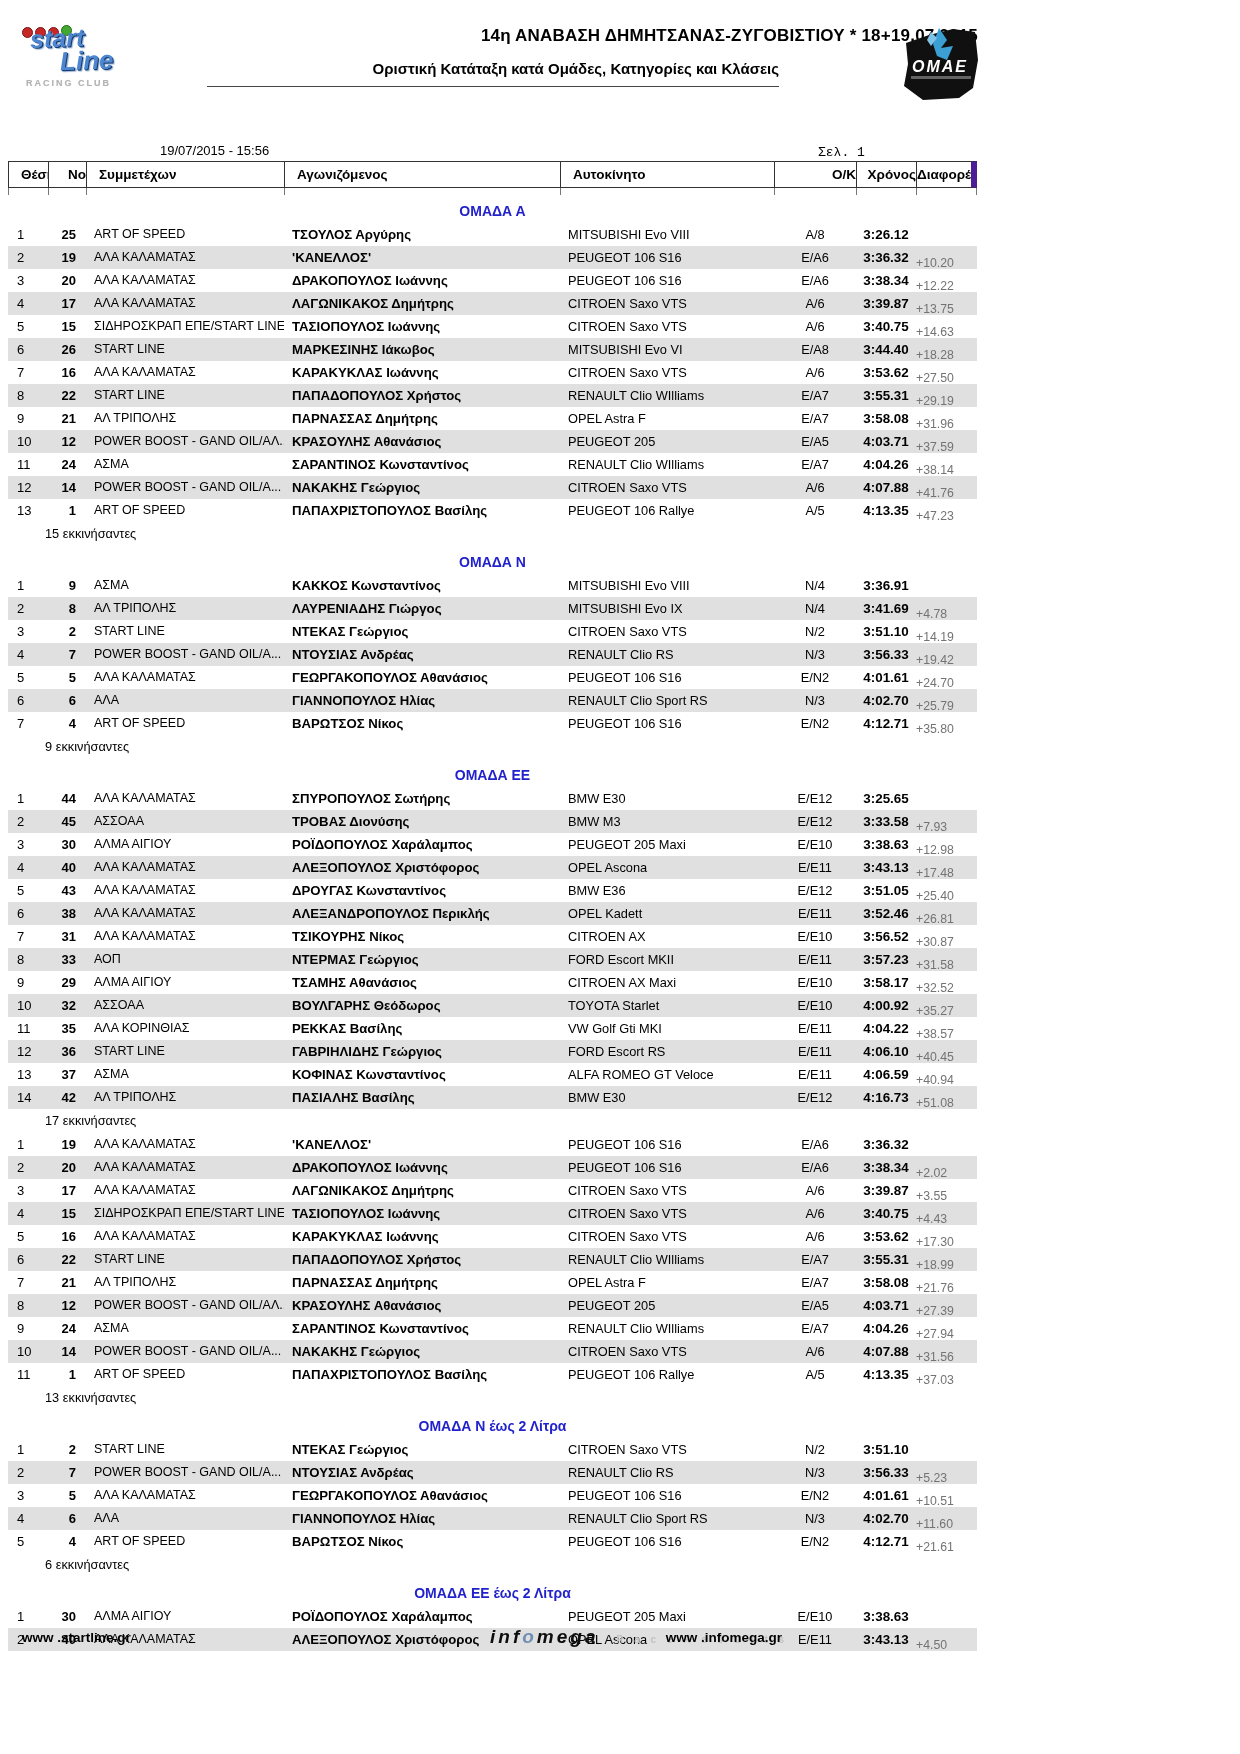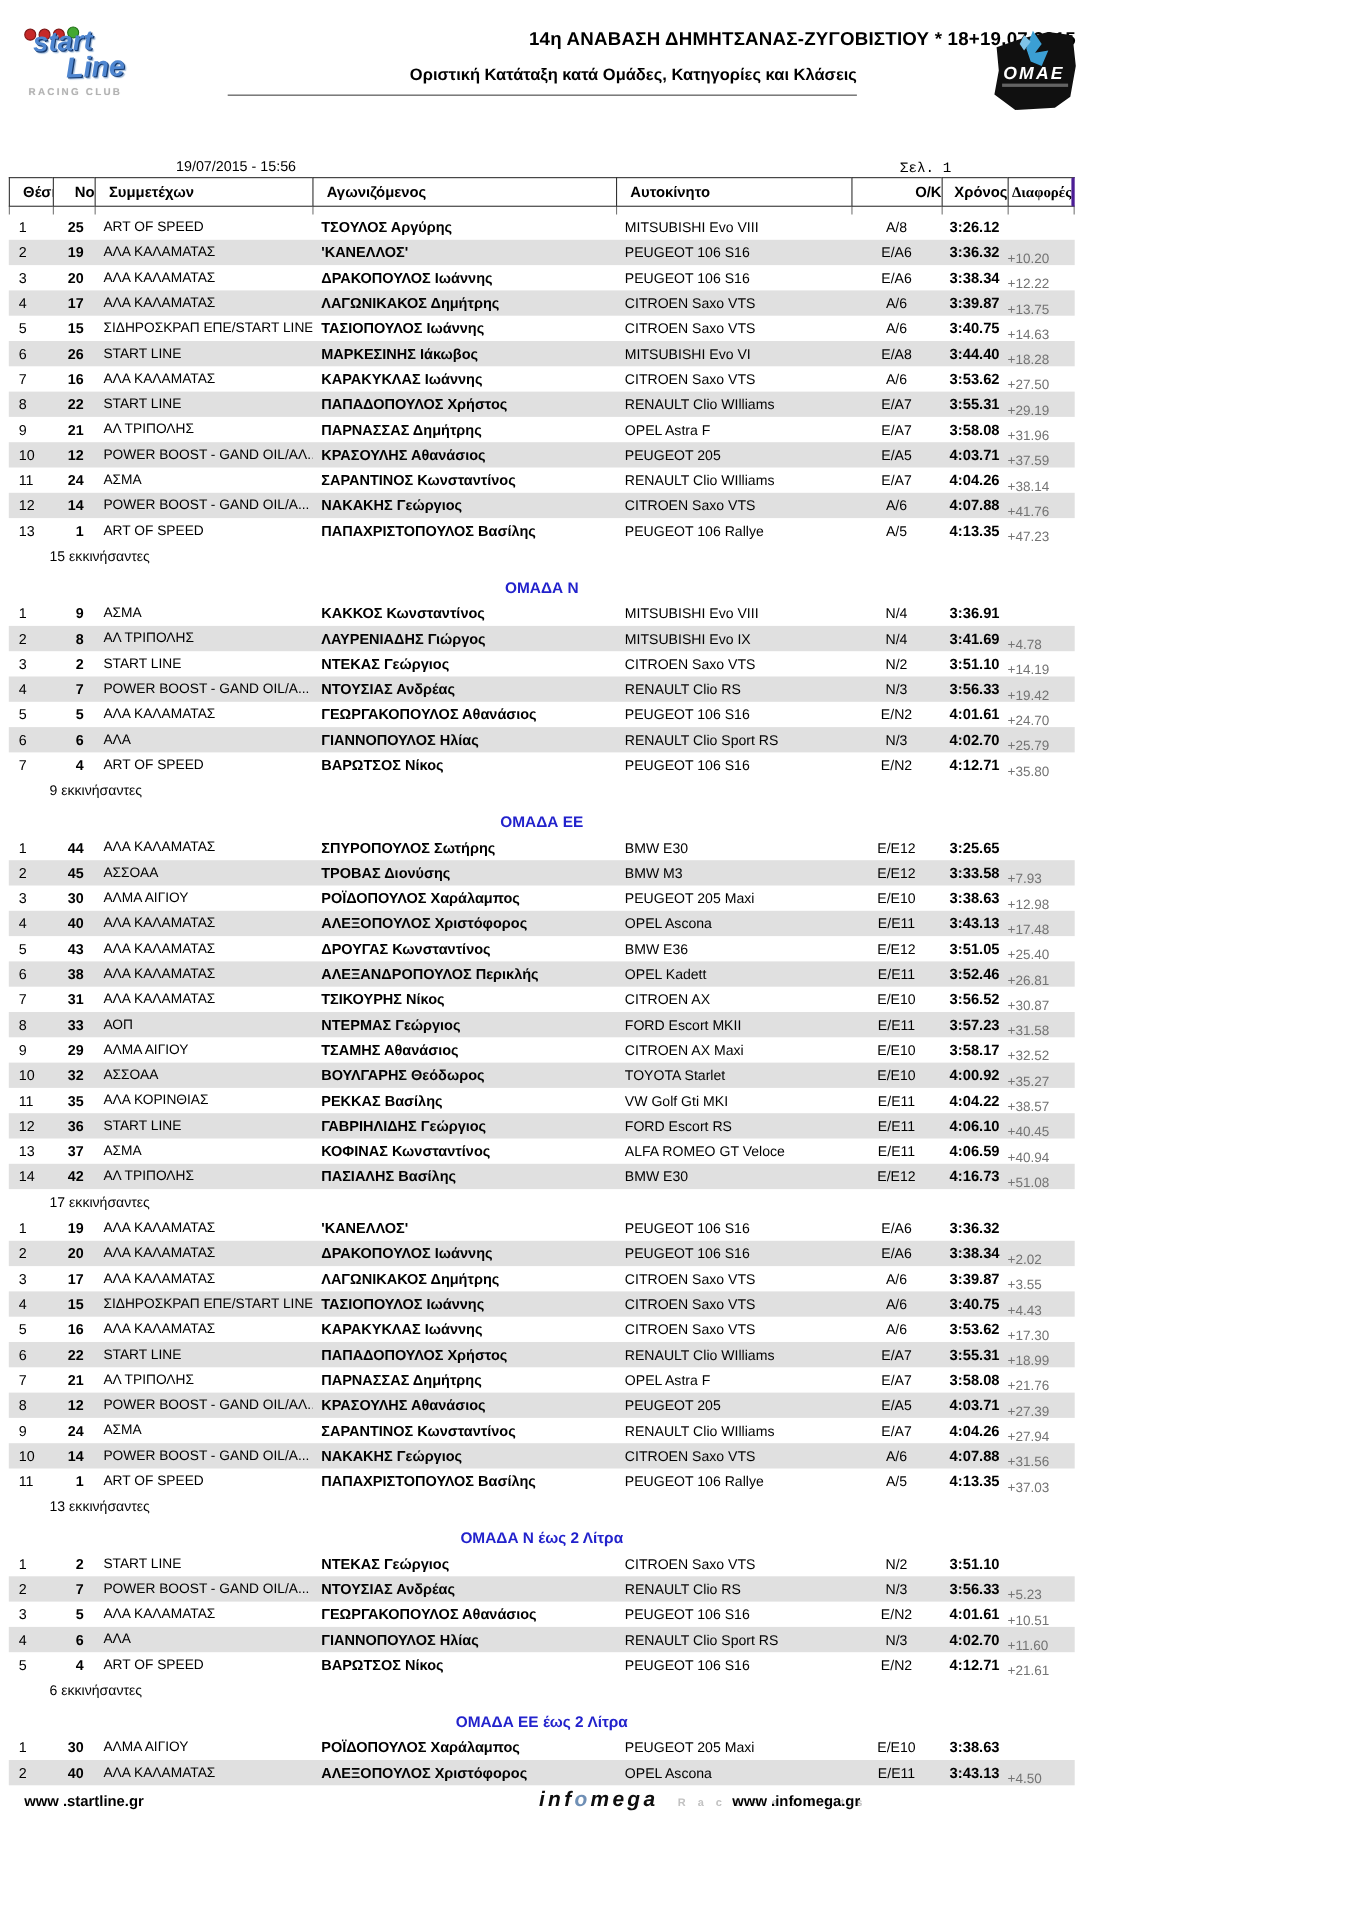--- a/index.html
+++ b/index.html
@@ -31,21 +31,21 @@
   .sl-club{font-size:9px;font-weight:700;letter-spacing:2px;color:#b3b3b3;margin-top:6px;margin-left:10px;
            text-shadow:0 0 1px #ddd;}
   
   .omae{position:absolute;left:901px;top:26px;width:78px;height:78px;}
 
   
   .tbl{margin-left:8px;width:969px;}
   .grid{display:grid;grid-template-columns:40px 38px 198px 276px 214px 82px 60px 61px;}
   .thead .th{border-top:1px solid #333;border-bottom:1px solid #333;border-left:1px solid #333;
              font-size:13.5px;font-weight:700;height:25px;line-height:25px;white-space:nowrap;overflow:hidden;}
-  .thead .th:last-child{border-right:3px solid #4c1d95;font-family:Liberation Serif, serif;}
+  .thead .th:last-child{border-right:6px solid #4c1d95;}
   .th.a-left{padding-left:12px;}
   .th.a-center{text-align:right;}
   .stubs{height:7px;}
   .stubs b{border-left:1px solid #777;height:7px;}
   .stubs b:last-child{border-right:1px solid #777;}
 
   .group-title{height:26px;line-height:28px;text-align:center;font-size:14px;font-weight:700;margin-top:2px;}
   .trow{height:23px;align-items:center;}
   .trow.striped{background:var(--stripe,#e0e0e0);}
   .cell{white-space:nowrap;overflow:hidden;font-size:13px;line-height:23px;}
@@ -120,20 +120,21 @@
       <b></b>
         <b></b>
         <b></b>
         <b></b>
         <b></b>
         <b></b>
         <b></b>
         <b></b>
     </div>
     <div id="sections">
+        <div class="group-title" style="color: rgb(34, 34, 204);">ΟΜΑΔΑ Α</div>
         <div class="trow grid">
           <div class="cell c-pos">1</div>
           <div class="cell c-no">25</div>
           <div class="cell c-team">ART OF SPEED</div>
           <div class="cell c-driver">ΤΣΟΥΛΟΣ Αργύρης</div>
           <div class="cell c-car">MITSUBISHI Evo VIII</div>
           <div class="cell c-ok">A/8</div>
           <div class="cell c-time">3:26.12</div>
           <div class="cell c-diff"></div>
         </div>

